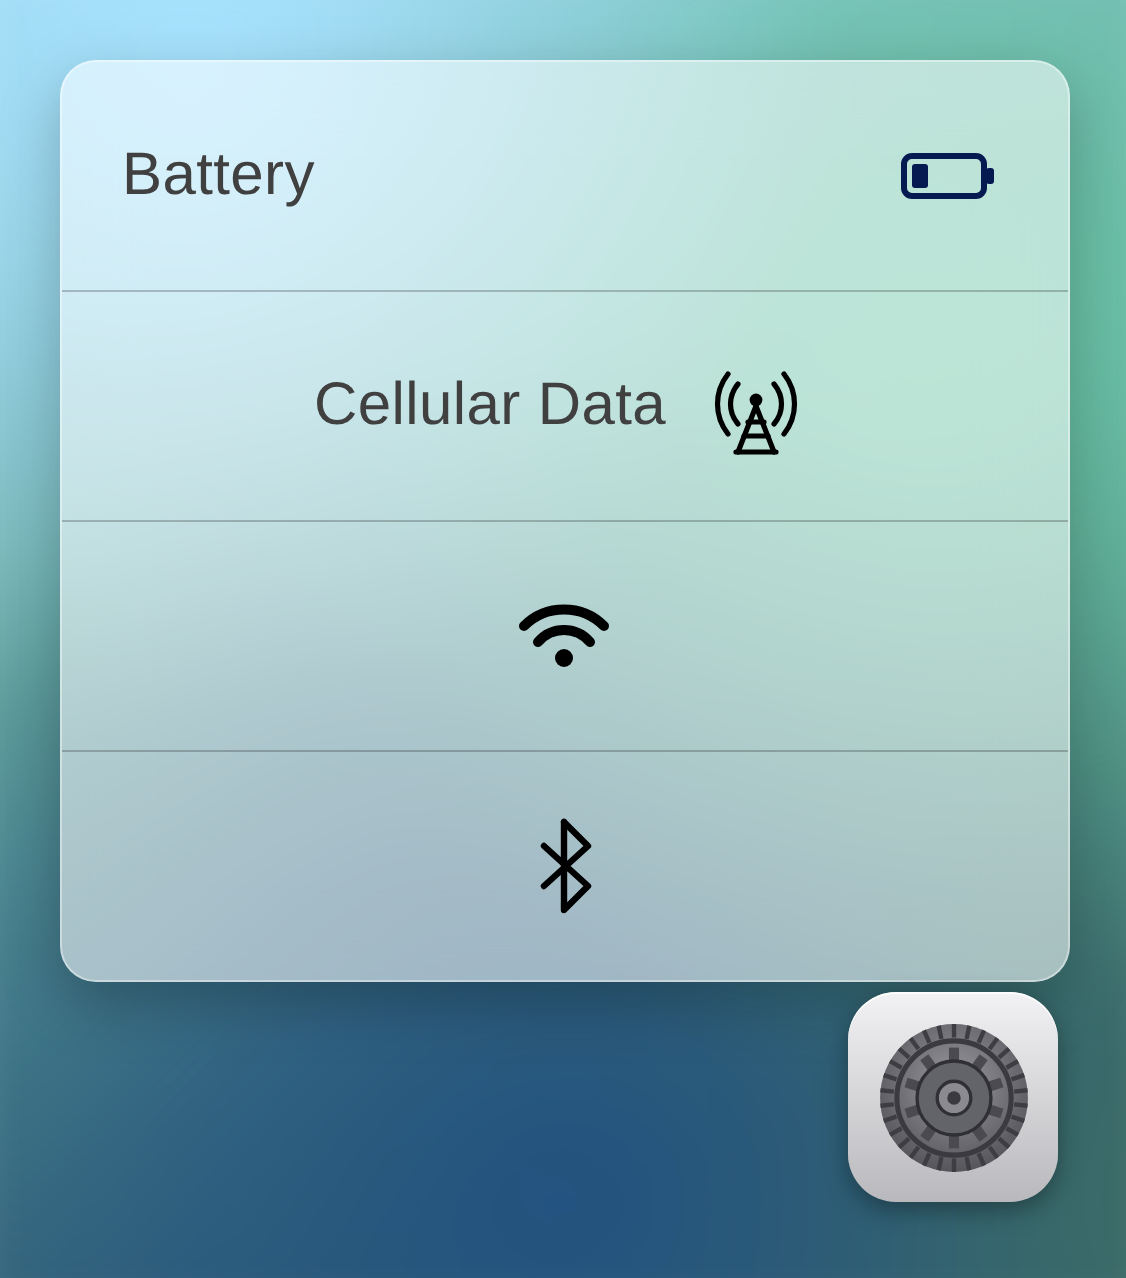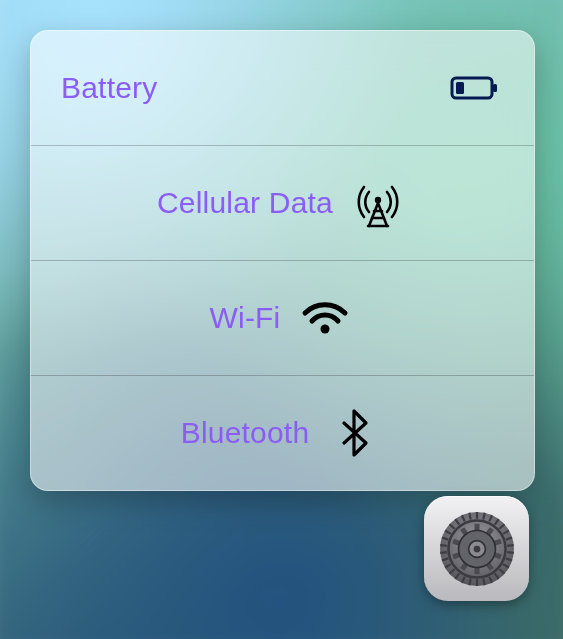--- a/index.html
+++ b/index.html
@@ -33,21 +33,21 @@
     backdrop-filter: blur(20px);
     box-shadow: 0 10px 30px rgba(0,0,0,0.25);
     border: 0.5px solid rgba(255,255,255,0.4);
   }
   .menu-item {
     display: flex;
     align-items: center;
     justify-content: space-between;
     height: 114px;
     padding: 0 32px 0 30px;
-    color: #8b5cf6;
+    color: #404040;
     font-size: 30px;
     font-weight: 400;
     letter-spacing: 0.2px;
     user-select: none;
     cursor: pointer;
     gap: 17px;
   }
   .menu-item + .menu-item {
     border-top: 1px solid rgba(0,0,0,0.22);
     justify-content: center;
@@ -116,34 +116,32 @@
           <path d="M25 25 L34 48"></path>
           <path d="M19 40 L31 40"></path>
           <path d="M21 33 L29 33"></path>
           <path d="M15 48 L35 48"></path>
         </g>
       </svg>
     </span>
   </div>
 
   <div class="menu-item">
-    <span>Wi-Fi</span>
     <span class="icon">
       <svg viewBox="0 0 50 38">
         <g stroke="#000" fill="none" stroke-linecap="round">
           <path d="M5 14 C16 3 34 3 45 14" stroke-width="5"></path>
           <path d="M12 22 C19 14 31 14 38 22" stroke-width="5"></path>
         </g>
         <circle cx="25" cy="30" r="4.5" fill="#000"></circle>
       </svg>
     </span>
   </div>
 
   <div class="menu-item">
-    <span>Bluetooth</span>
     <span class="icon">
       <svg viewBox="0 0 30 50">
         <path d="M15 3 L15 47 L27 35 L5 15 M15 3 L27 15 L5 35" fill="none" stroke="#000" stroke-width="3.2" stroke-linejoin="round" stroke-linecap="round"></path>
       </svg>
     </span>
   </div>
 
 </div>
 
 <div class="app-icon">

